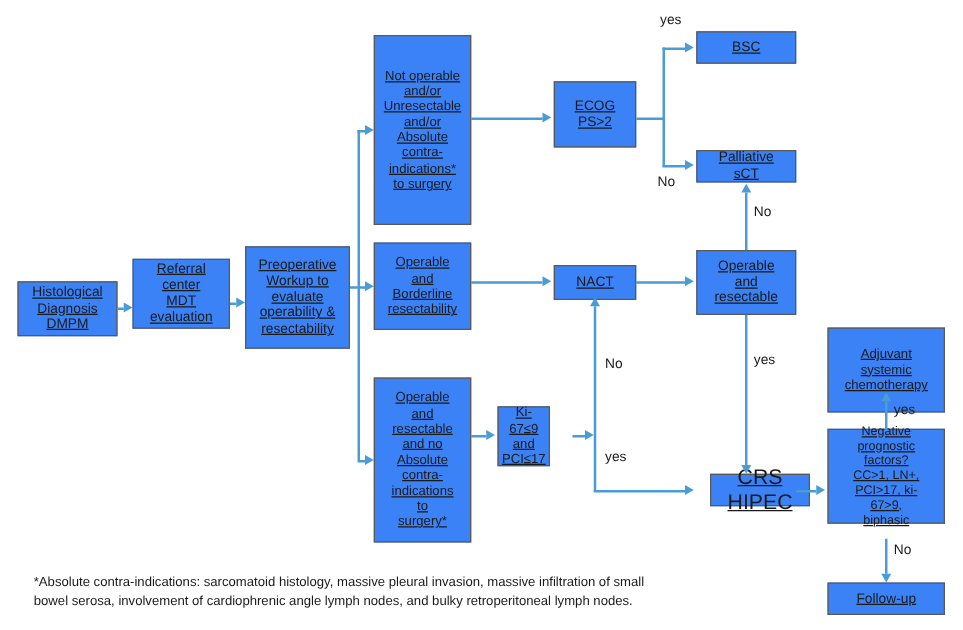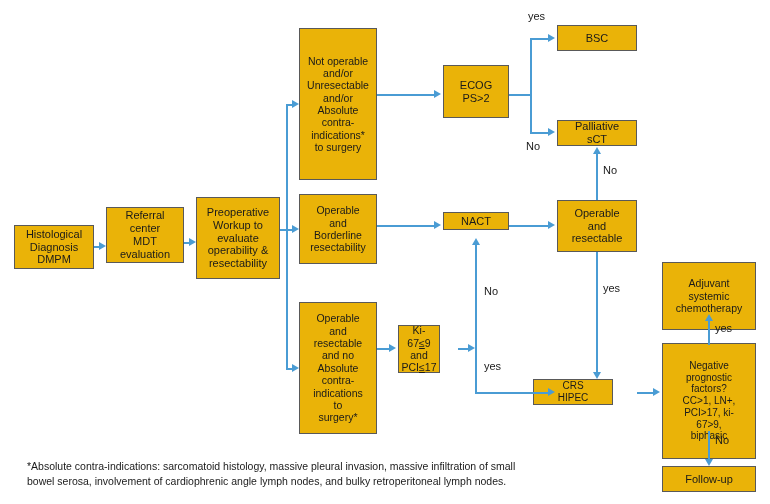--- a/index.html
+++ b/index.html
@@ -15,29 +15,30 @@
     position: relative;
     width: 770px;
     height: 504px;
     background: #ffffff;
     overflow: hidden;
   }
   .node {
     position: absolute;
     box-sizing: border-box;
     border: 1px solid #595959;
-    background: #eab308;
+    background: #3b82f6;
     display: flex;
     align-items: center;
     justify-content: center;
     text-align: center;
     line-height: 1.18;
     color: #1a1a1a;
     padding: 1px 18px;
     white-space: pre-line;
+    text-decoration: underline;
   }
   .edge {
     position: absolute;
     background: #4a9cd4;
   }
   .edge.h { height: 1.6px; }
   .edge.v { width: 1.6px; }
   .arrow {
     position: absolute;
     width: 0;
@@ -114,39 +115,39 @@
 indications
 to surgery*</div>
 
   <div class="node" style="left:443px; top:65px; width:66px; height:53px; font-size:11px;">ECOG
 PS&gt;2</div>
 
   <div class="node" style="left:557px; top:25px; width:80px; height:26px; font-size:11px;">BSC</div>
 
   <div class="node" style="left:557px; top:120px; width:80px; height:26px; font-size:11px;">Palliative sCT</div>
 
-  <div class="node" style="left:443px; top:212px; width:66px; height:18px; font-size:11px;">NACT</div>
+  <div class="node" style="left:443px; top:212px; width:66px; height:28px; font-size:11px;">NACT</div>
 
   <div class="node" style="left:557px; top:200px; width:80px; height:52px; font-size:11px;">Operable
 and
 resectable</div>
 
   <div class="node" style="left:398px; top:325px; width:42px; height:48px; font-size:10.5px; flex-direction:column;">
     <span><span>Ki-67</span><span class="u">≤</span><span>9</span></span>
     <span>and</span>
     <span><span>PCI</span><span class="u">≤</span><span>17</span></span>
   </div>
 
-  <div class="node" style="left:533px; top:379px; width:80px; height:26px; font-size:10px;">CRS HIPEC</div>
+  <div class="node" style="left:568px; top:379px; width:80px; height:26px; font-size:17px;">CRS HIPEC</div>
 
   <div class="node" style="left:662px; top:262px; width:94px; height:68px; font-size:10.5px;">Adjuvant
 systemic
 chemotherapy</div>
 
-  <div class="node" style="left:662px; top:343px; width:94px; height:116px; font-size:10px; flex-direction:column;">
+  <div class="node" style="left:662px; top:343px; width:94px; height:76px; font-size:10px; flex-direction:column;">
     <span>Negative</span>
     <span>prognostic</span>
     <span>factors?</span>
     <span>CC&gt;1, LN+,</span>
     <span>PCI&gt;17, ki-67&gt;9,</span>
     <span>biphasic</span>
   </div>
 
   <div class="node" style="left:662px; top:466px; width:94px; height:26px; font-size:11px;">Follow-up</div>
 

